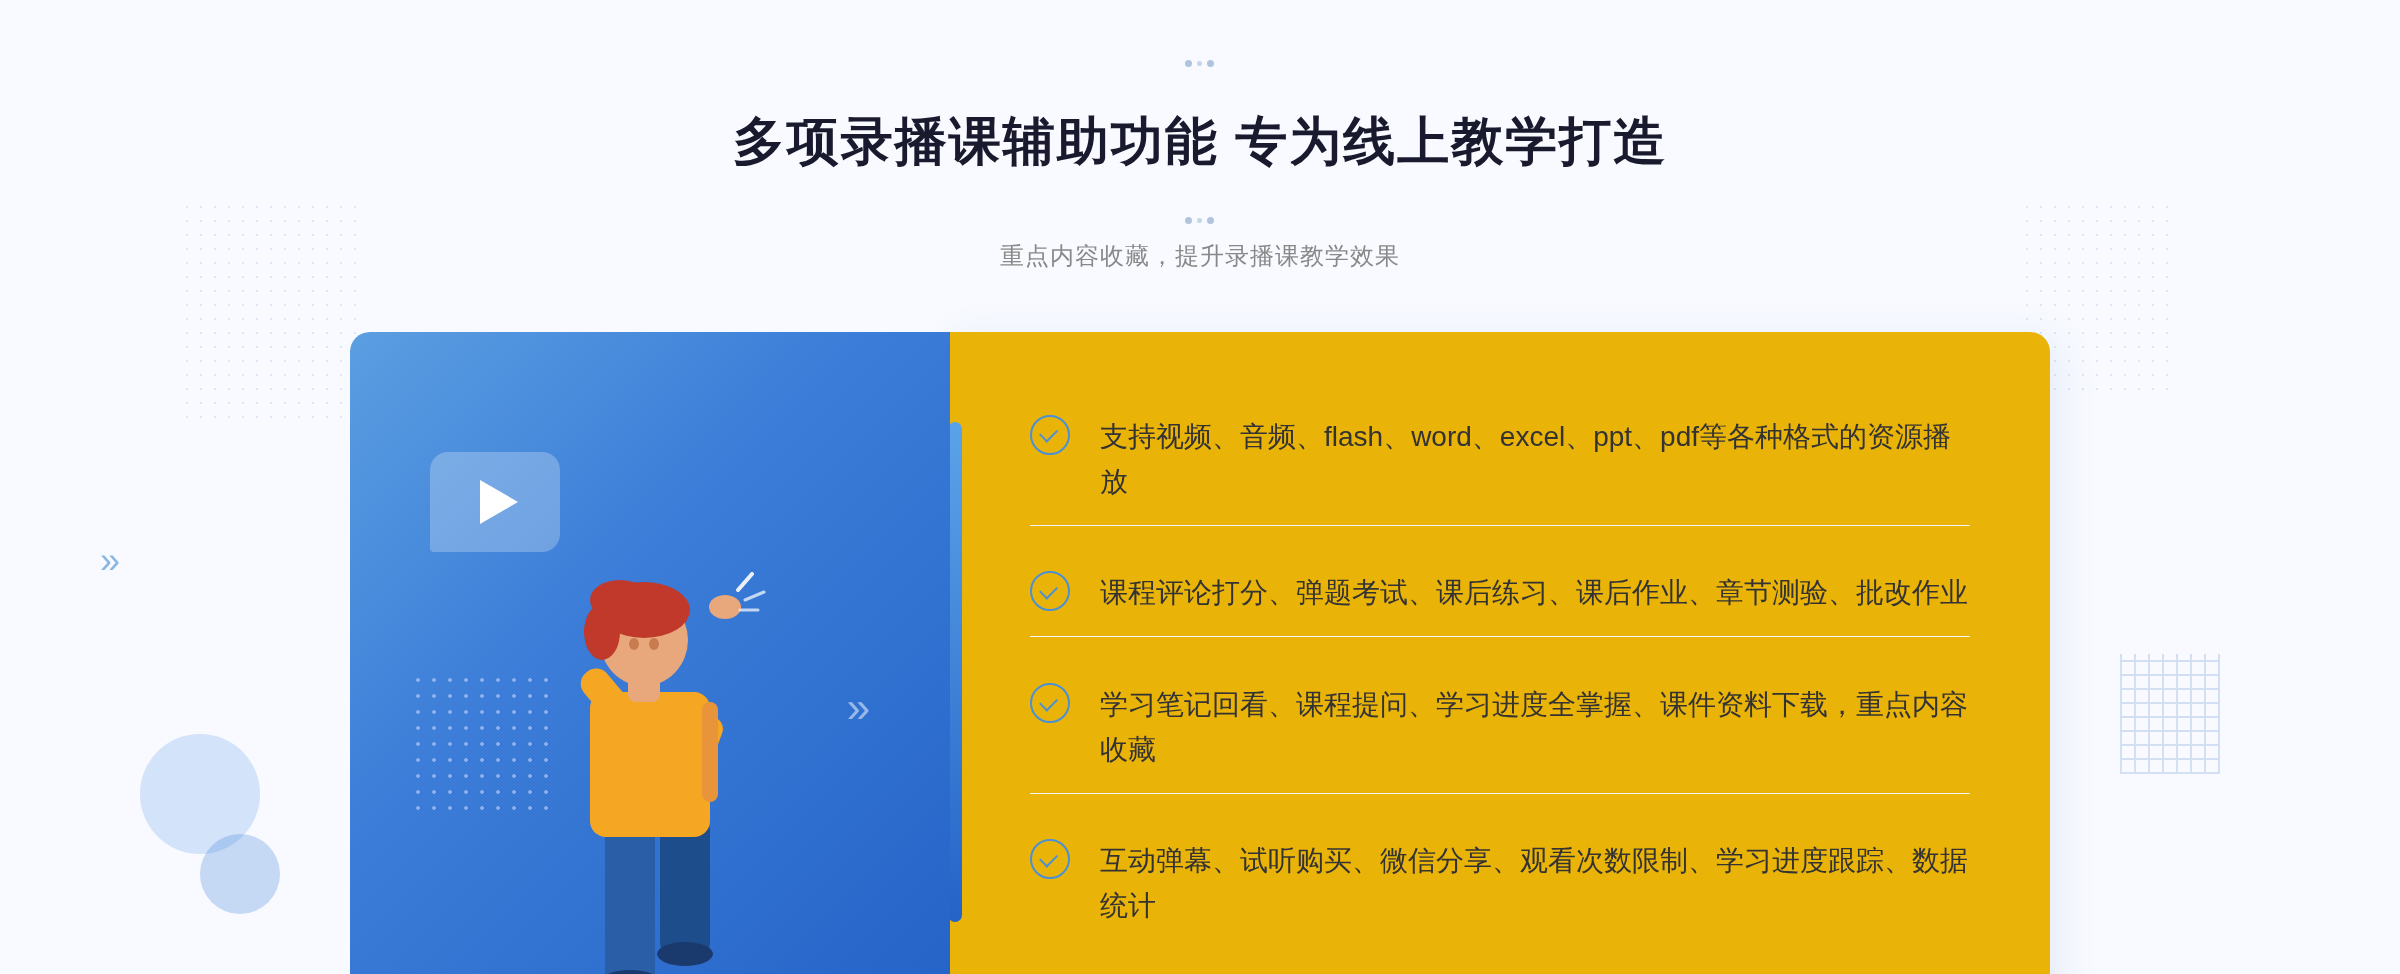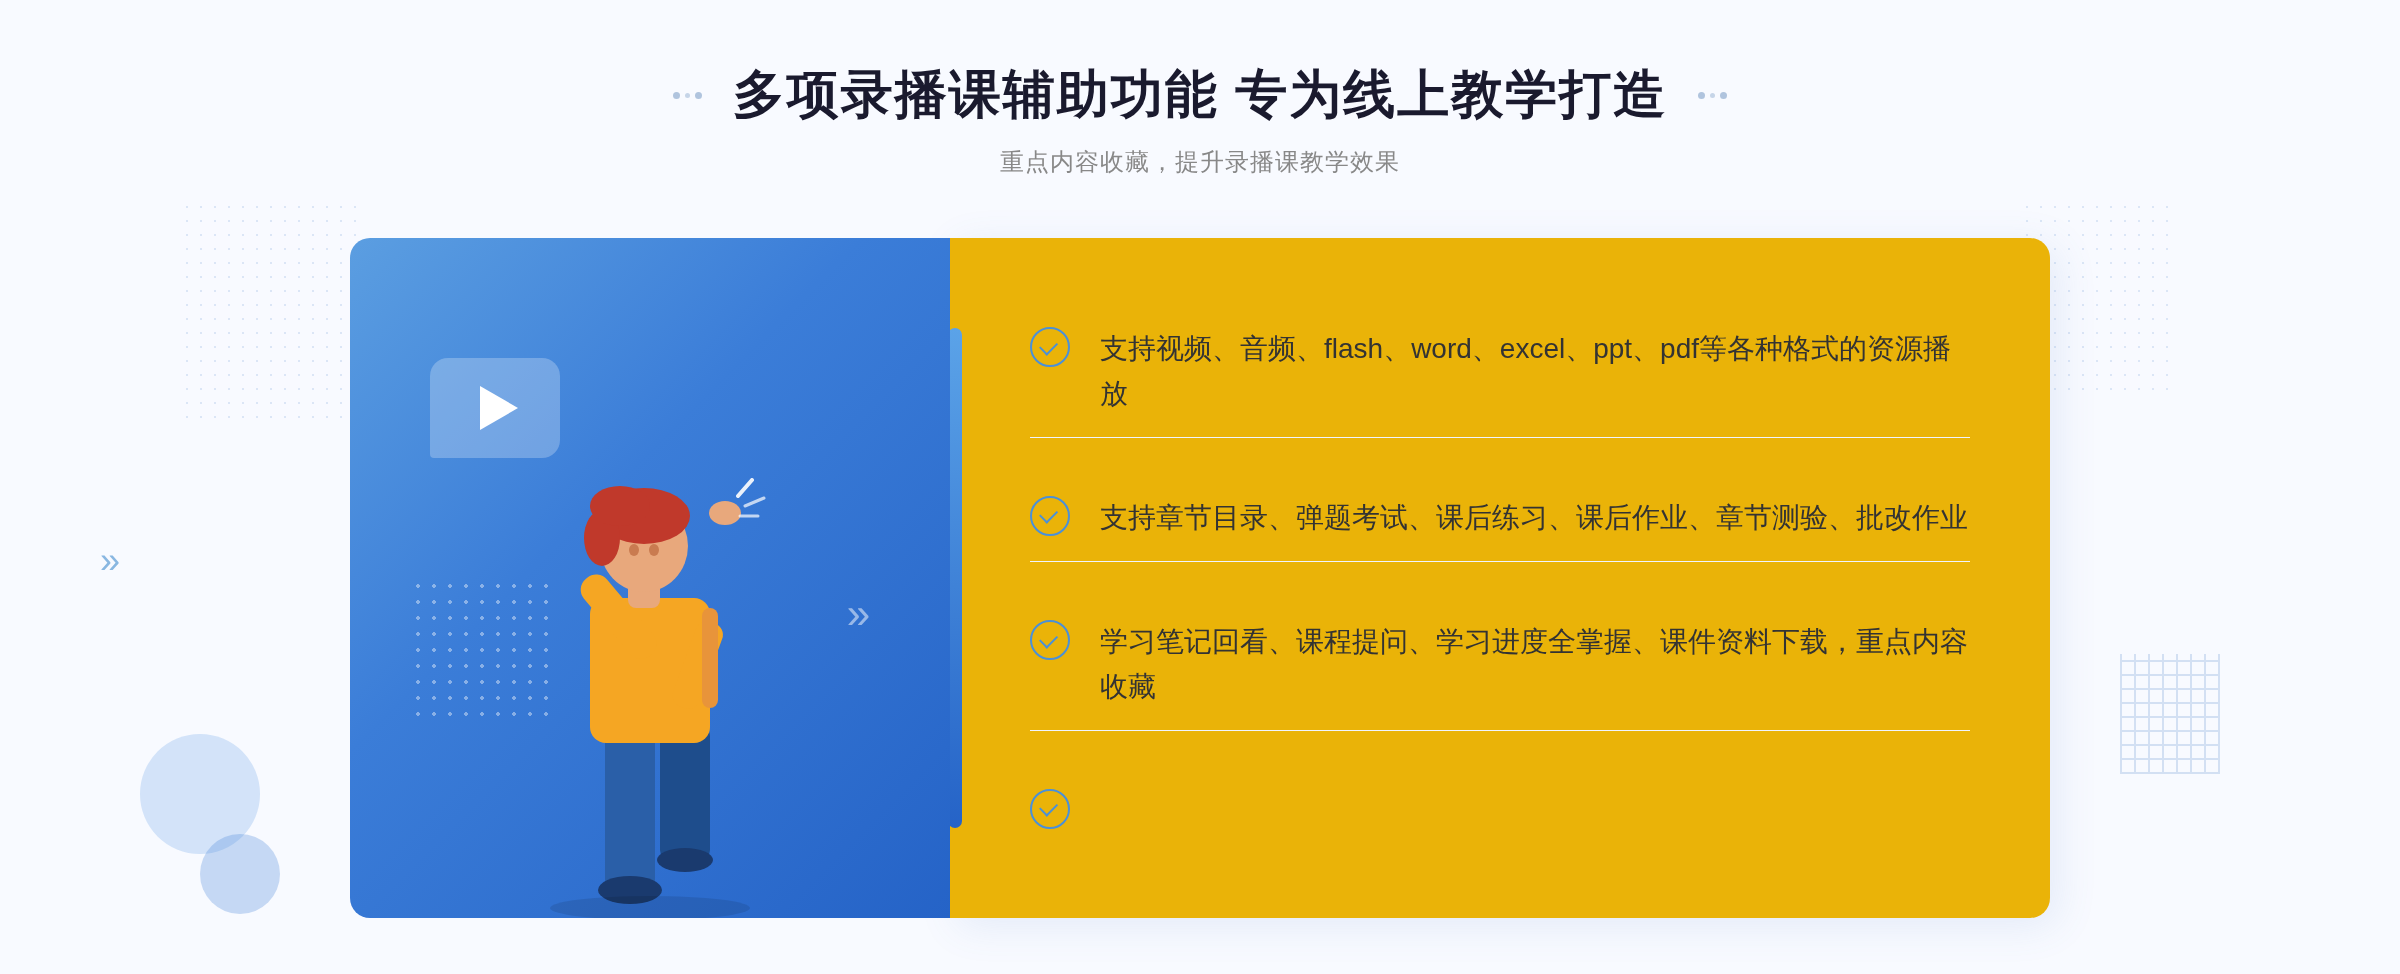--- a/index.html
+++ b/index.html
@@ -99,21 +99,22 @@
     .header-section {
       text-align: center;
       position: relative;
       margin-bottom: 60px;
     }
 
     .header-decorators {
       display: flex;
       align-items: center;
       justify-content: center;
-      gap: 31px;
+      gap: 40px;
+      flex-direction: column;
     }
 
     .decorator-dots {
       display: flex;
       gap: 5px;
       align-items: center;
     }
 
     .decorator-dots span {
       width: 7px;
@@ -370,28 +371,29 @@
 
     <div class="content-panel">
 
       <div class="feature-item">
         <div class="check-circle"></div>
         <span class="feature-text">支持视频、音频、flash、word、excel、ppt、pdf等各种格式的资源播放</span>
       </div>
 
       <div class="feature-item">
         <div class="check-circle"></div>
-        <span class="feature-text">支持章节目录、弹题考试、课后练习、课后作业、章节测验、批改作业</span>
+        <span class="feature-text">课程评论打分、弹题考试、课后练习、课后作业、章节测验、批改作业</span>
       </div>
 
       <div class="feature-item">
         <div class="check-circle"></div>
         <span class="feature-text">学习笔记回看、课程提问、学习进度全掌握、课件资料下载，重点内容收藏</span>
       </div>
 
       <div class="feature-item">
         <div class="check-circle"></div>
+        <span class="feature-text">互动弹幕、试听购买、微信分享、观看次数限制、学习进度跟踪、数据统计</span>
       </div>
 
     </div>
   </div>
 
 </div>
 
 </body></html>

